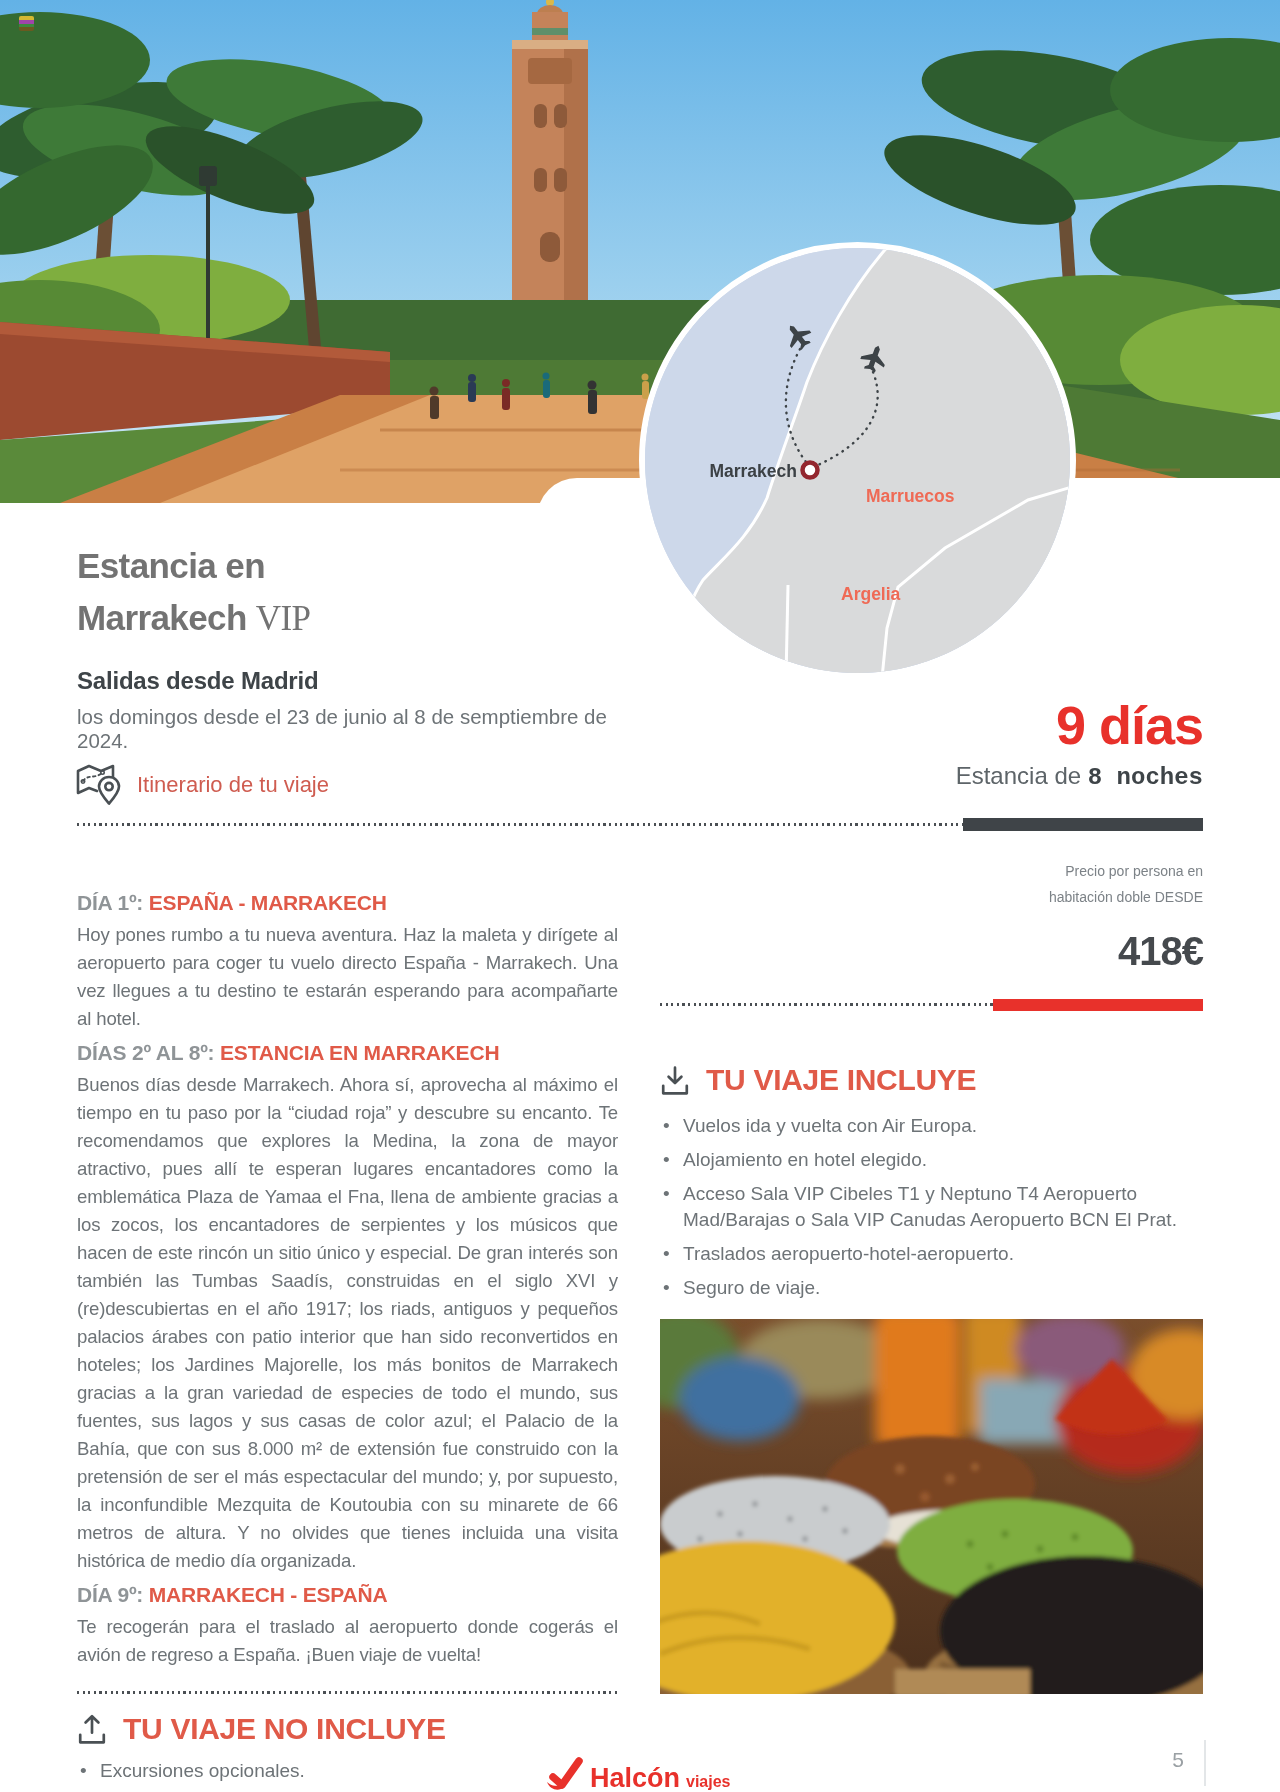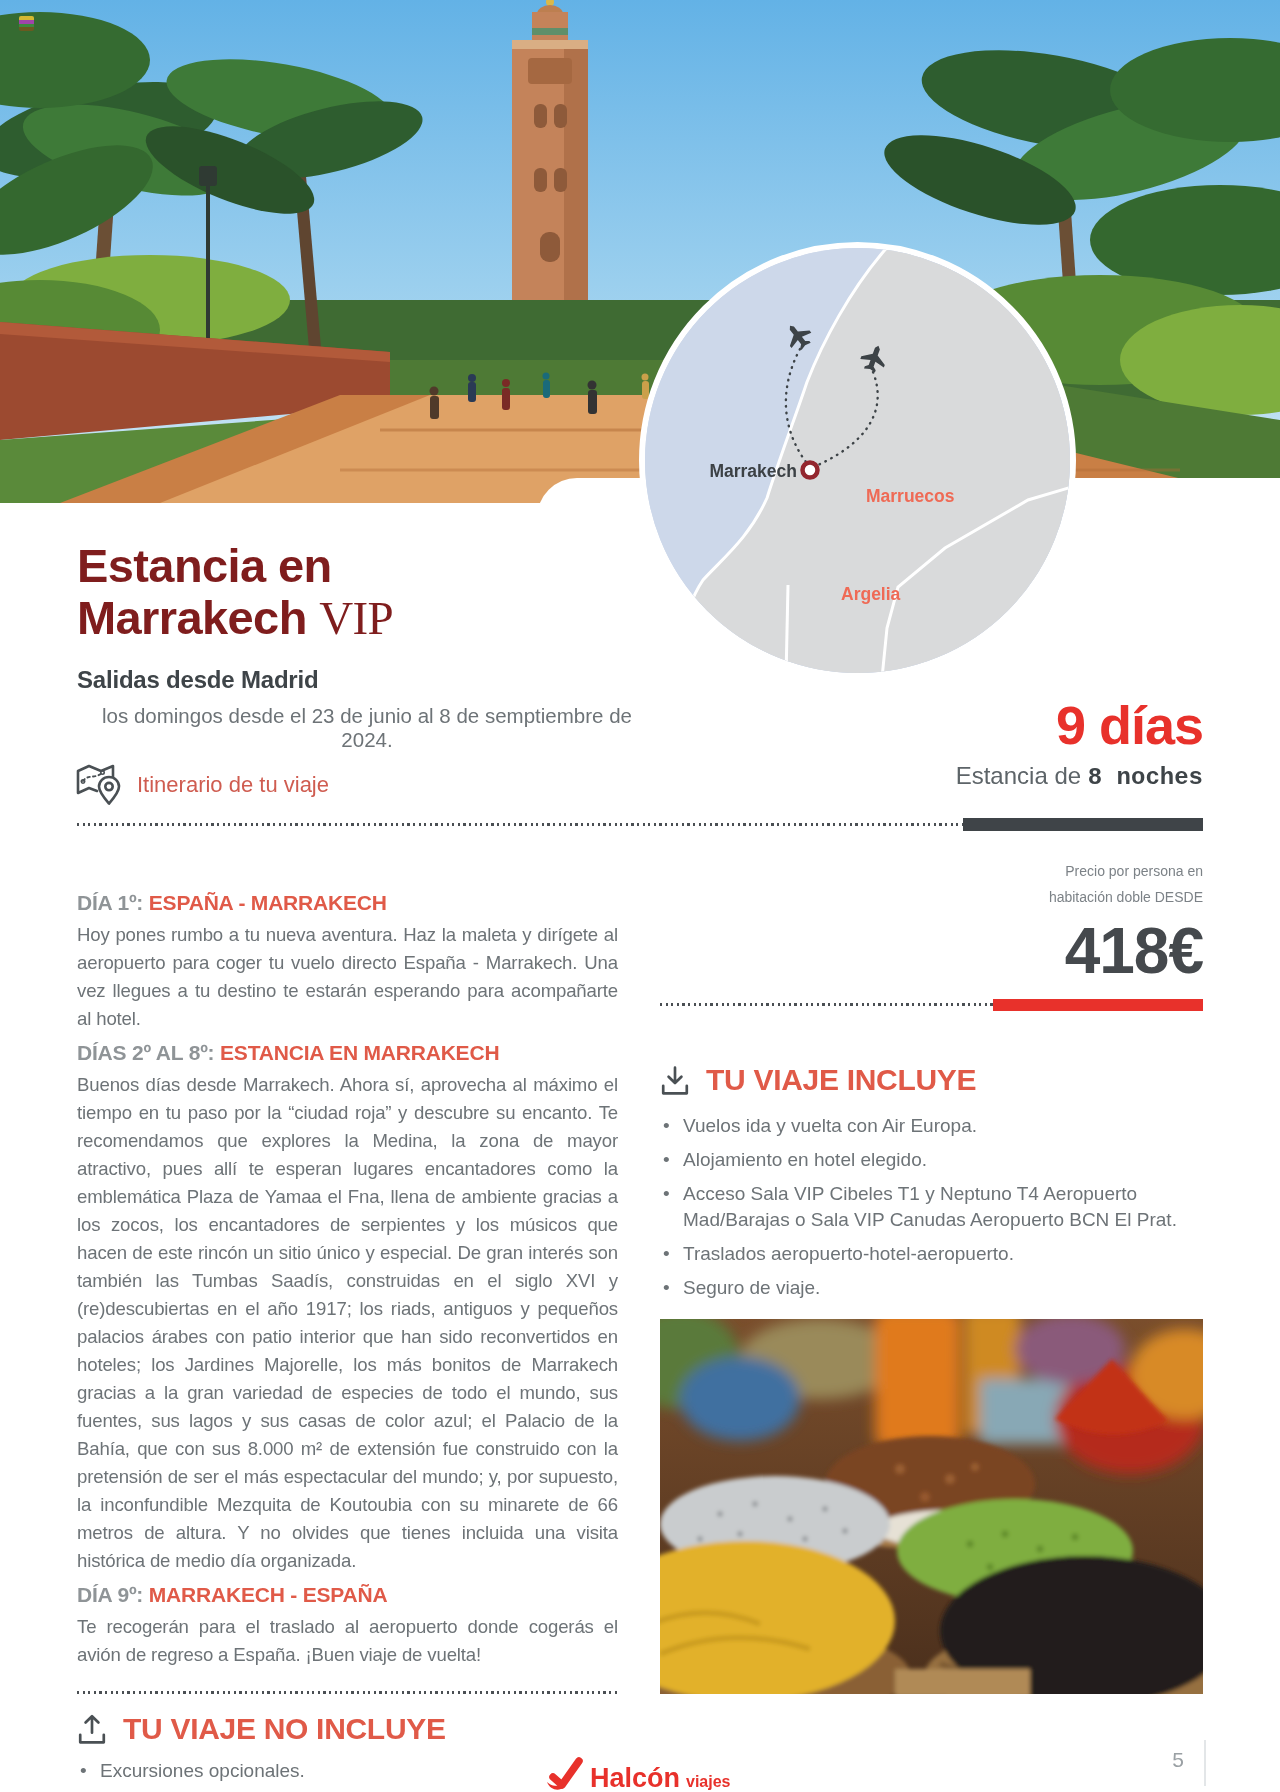--- a/index.html
+++ b/index.html
@@ -12,24 +12,24 @@
   .white-notch{left:537px;top:478px;width:743px;height:40px;background:#fff;border-top-left-radius:70px;}
   .stripes-icon{left:19px;top:16px;width:15px;height:15px;display:flex;flex-direction:column;border-radius:2px;overflow:hidden;}
   .stripes-icon span{flex:1;}
 
   
   .map-circle{left:639px;top:242px;width:437px;height:437px;border-radius:50%;background:#cdd8ea;
               border:6px solid #fff;box-sizing:border-box;overflow:hidden;}
 
   
   .title-block{left:77px;top:540px;width:580px;}
-  .title{font-size:47px;line-height:52px;font-weight:800;color:#7f1d1d;letter-spacing:-0.6px;margin:0;}
+  .title{font-size:35px;line-height:52px;font-weight:800;color:#737373;letter-spacing:-0.6px;margin:0;}
   .title .vip{font-weight:400;font-family:Liberation Serif, serif;}
   .salidas{margin-top:22px;font-size:24px;font-weight:800;color:#3e4448;letter-spacing:-0.2px;}
-  .dates{margin-top:10px;font-size:20.5px;color:#6d7377;text-align:center;}
+  .dates{margin-top:10px;font-size:20.5px;color:#6d7377;}
 
   .header-right{right:77px;top:698px;text-align:right;}
   .duration{font-size:54px;font-weight:800;color:#e8312b;letter-spacing:-1px;line-height:54px;}
   .stay{margin-top:10px;font-size:24px;color:#5d6468;}
   .stay b{color:#3e4448;font-family:Liberation Mono, monospace;}
 
   .itinerary-row{left:75px;top:762px;display:flex;align-items:center;gap:14px;}
   .itinerary-label{font-size:22px;color:#cf5c50;}
 
   .dots{height:3px;background-image:repeating-linear-gradient(90deg,#4a4f53 0 2.2px,transparent 2.2px 5.6px);}
@@ -50,21 +50,21 @@
   .rule2{margin-top:22px;}
   .sec-head{margin-top:18px;display:flex;align-items:center;gap:16px;}
   .sec-title{font-size:30px;font-weight:800;color:#e05a48;letter-spacing:-0.3px;}
   ul.blist{margin:12px 0 0;padding:0;}
   ul.blist li{list-style:none;position:relative;padding-left:23px;font-size:19px;line-height:26px;
               margin-bottom:8px;color:#6d7377;}
   ul.blist li::before{content:"•";position:absolute;left:3px;top:0;color:#6d7377;}
 
   
   .price-label{font-size:14px;line-height:26px;color:#7c8287;text-align:right;}
-  .price-amount{margin-top:12px;font-size:64px;line-height:58px;font-weight:800;color:#45494d;
+  .price-amount{margin-top:12px;font-size:40px;line-height:58px;font-weight:800;color:#45494d;
                 letter-spacing:-1px;text-align:right;}
   .bar-row{margin-top:18px;display:flex;align-items:center;height:13px;}
   .bar-row .dots{flex:1;}
   .redbar{width:210px;height:12px;background:#e8312b;}
   .includes-block{margin-top:52px;}
   .photo{margin-top:18px;width:543px;height:375px;overflow:hidden;}
 
   
   .footer-logo{left:546px;top:1756px;}
   .pagenum{right:96px;top:1748px;font-size:21px;color:#9aa0a4;}

